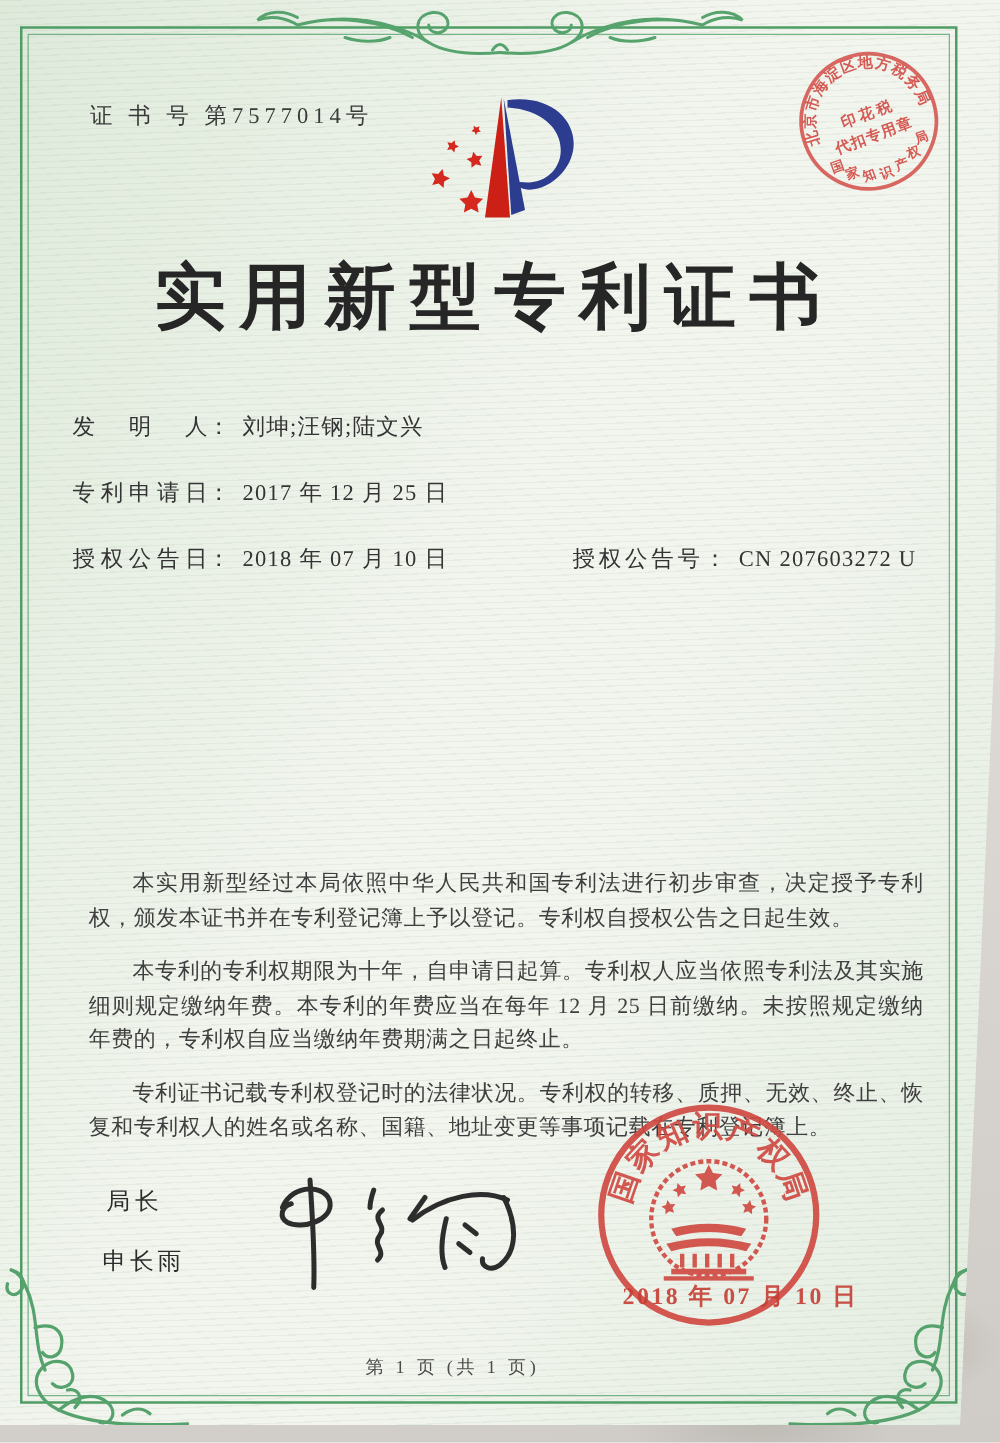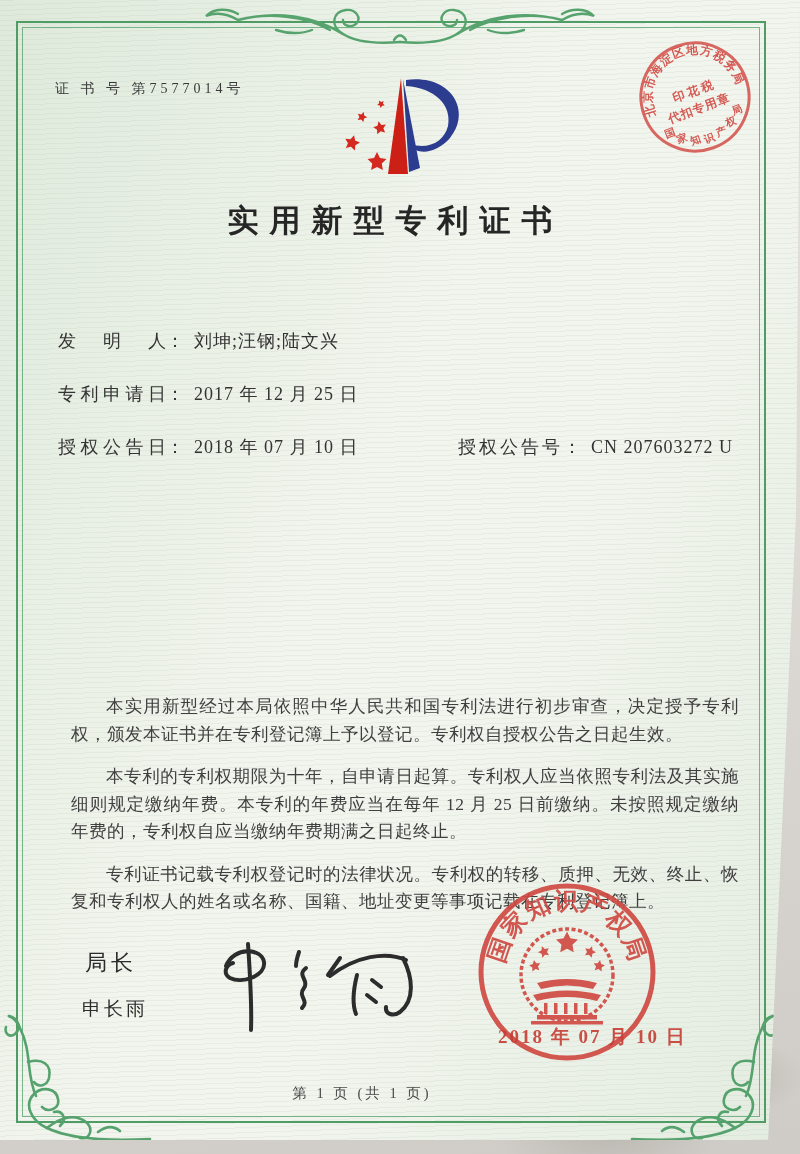--- a/index.html
+++ b/index.html
@@ -18,34 +18,34 @@
     background:
       repeating-linear-gradient(178deg, rgba(148,176,150,0.12) 0 1px, rgba(255,255,255,0) 1px 5px),
       linear-gradient(115deg, rgba(206,224,203,0.55), rgba(244,247,240,0) 45%),
       linear-gradient(295deg, rgba(213,228,211,0.50), rgba(244,247,240,0) 40%),
       #f2f5ee;
     clip-path:polygon(0 0,100% 0,99.5% 45%,96% 100%,0 100%);
   }
   .frame{position:absolute;left:16px;top:21px;width:746px;height:1098px;border:2.5px solid #4f9d64;}
   .frame-inner{position:absolute;left:4px;top:4px;right:4px;bottom:4px;border:1px solid rgba(98,168,118,.85);}
   .deco{position:absolute;pointer-events:none;}
-  .certno{position:absolute;left:55px;top:80px;font-size:14px;letter-spacing:4px;color:#3a3a3a;}
+  .certno{position:absolute;left:72px;top:80px;font-size:18px;letter-spacing:4px;color:#3a3a3a;}
   .title{position:absolute;left:0;top:200px;width:780px;text-align:center;
-    font-size:31px;font-weight:bold;letter-spacing:11px;text-indent:11px;color:#262626;}
+    font-size:57px;font-weight:bold;letter-spacing:11px;text-indent:11px;color:#262626;}
   .fields{position:absolute;left:58px;top:328px;width:660px;font-size:18px;color:#333;}
   .frow{height:53px;line-height:26px;white-space:nowrap;}
   .lbl{display:inline-block;width:108px;text-align:justify;text-align-last:justify;vertical-align:top;}
   .colon{display:inline-block;margin-right:10px;}
   .val{letter-spacing:1px;}
   .grp2{position:absolute;left:400px;display:inline-block;}
   .grp2 .lbl2{letter-spacing:3px;}
   .paras{position:absolute;left:56px;top:678px;width:698px;font-size:17.5px;line-height:27.5px;
     color:#3f3f3f;letter-spacing:0.5px;text-align:justify;}
   .paras p{margin:15px;text-indent:2em;}
-  .sig-title{position:absolute;left:85px;top:948px;font-size:22px;letter-spacing:4px;color:#2c2c2c;}
+  .sig-title{position:absolute;left:85px;top:948px;font-size:19px;letter-spacing:4px;color:#2c2c2c;}
   .sig-name{position:absolute;left:82px;top:996px;font-size:19px;letter-spacing:3px;color:#2c2c2c;}
   .seal-date{position:absolute;left:498px;top:1024px;font-size:19px;font-weight:600;
     letter-spacing:2px;color:#c63d33;opacity:.9;}
   .footer{position:absolute;left:0;top:1084px;width:724px;text-align:center;
     font-size:14.5px;letter-spacing:3px;color:#4a4a4a;}
   svg text{font-family:"Liberation Serif","DejaVu Serif",serif;}
 </style>
 </head>
 <body>
 

